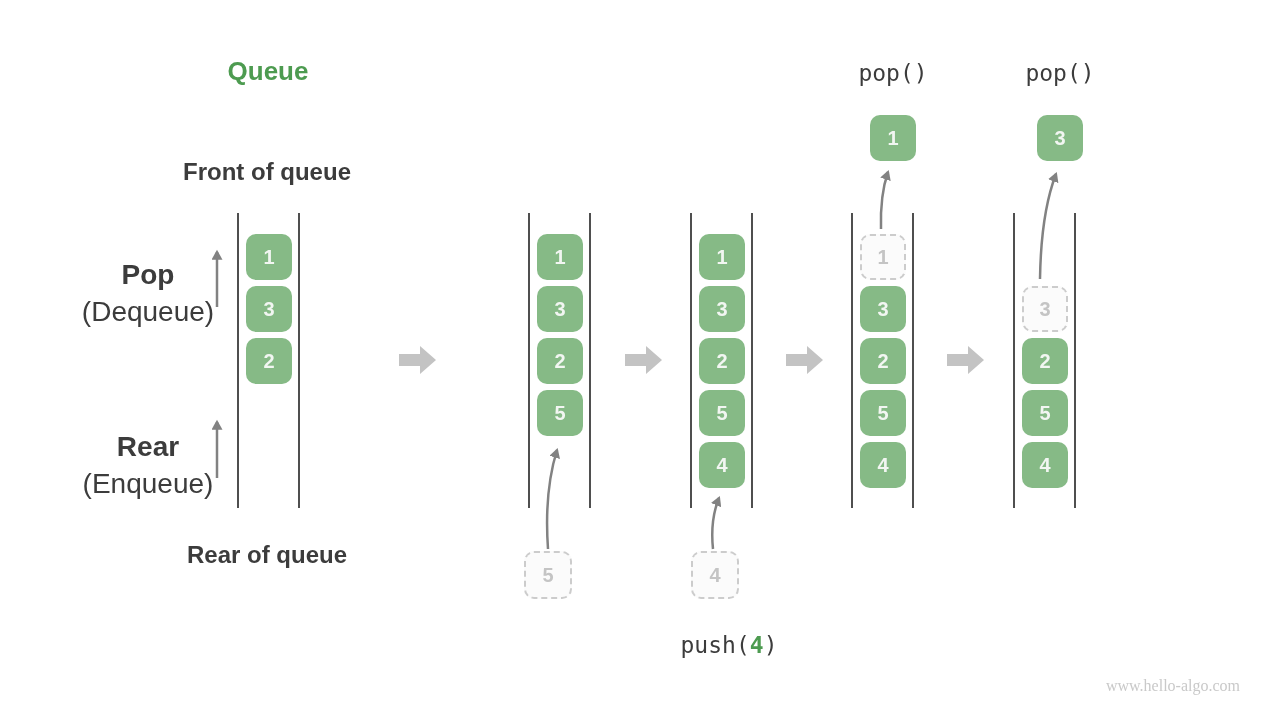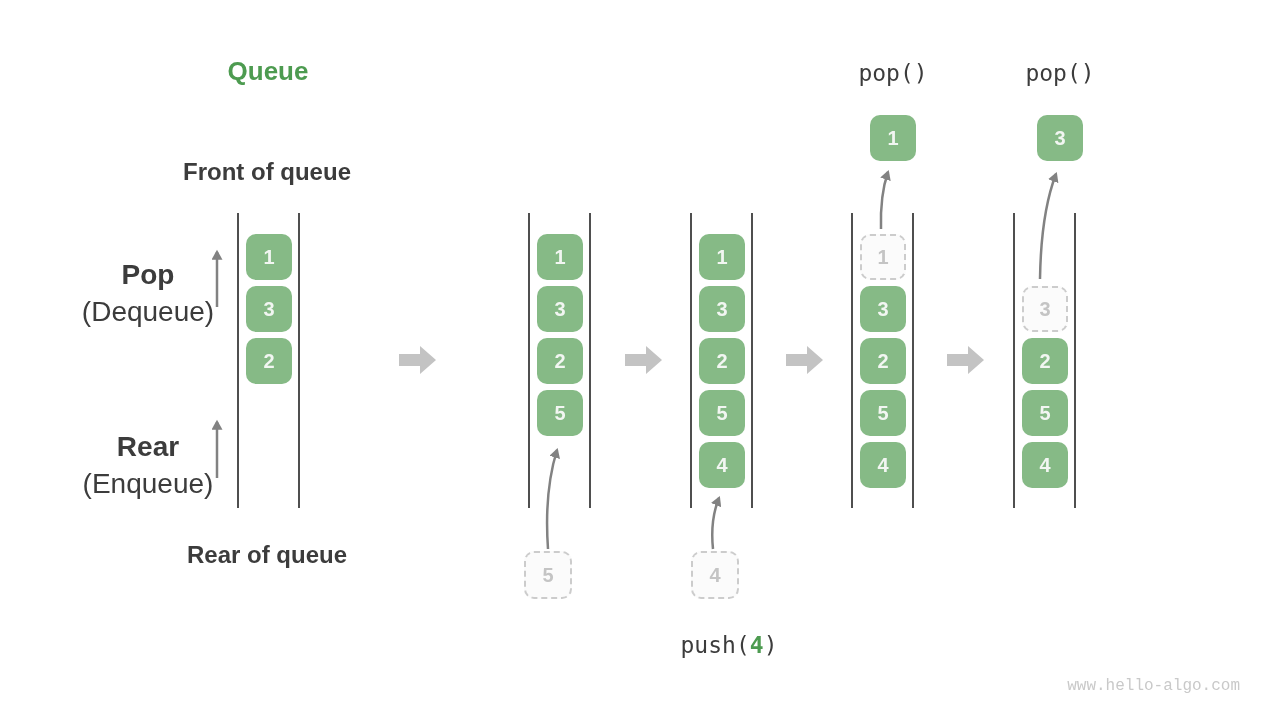--- a/index.html
+++ b/index.html
@@ -52,21 +52,21 @@
   }
   .codelabel{
     position:absolute;width:160px;text-align:center;
     font-family:"DejaVu Sans Mono",monospace;font-size:23px;color:var(--dark-text);
   }
   .codelabel .g{color:var(--green-text);font-weight:bold;}
   .trans{position:absolute;top:345px;width:38px;height:30px;}
   .overlay{position:absolute;left:0;top:0;width:1280px;height:720px;pointer-events:none;}
   .watermark{
     position:absolute;right:40px;top:677px;
-    font-family:Liberation Mono, monospace;font-size:16px;color:var(--watermark);
+    font-family:Liberation Serif, serif;font-size:16px;color:var(--watermark);
   }
 </style>
 </head>
 <body>
 
 <div class="canvas">
 
   <div class="title">Queue</div>
 
   <div class="biglbl front">Front of queue</div>

